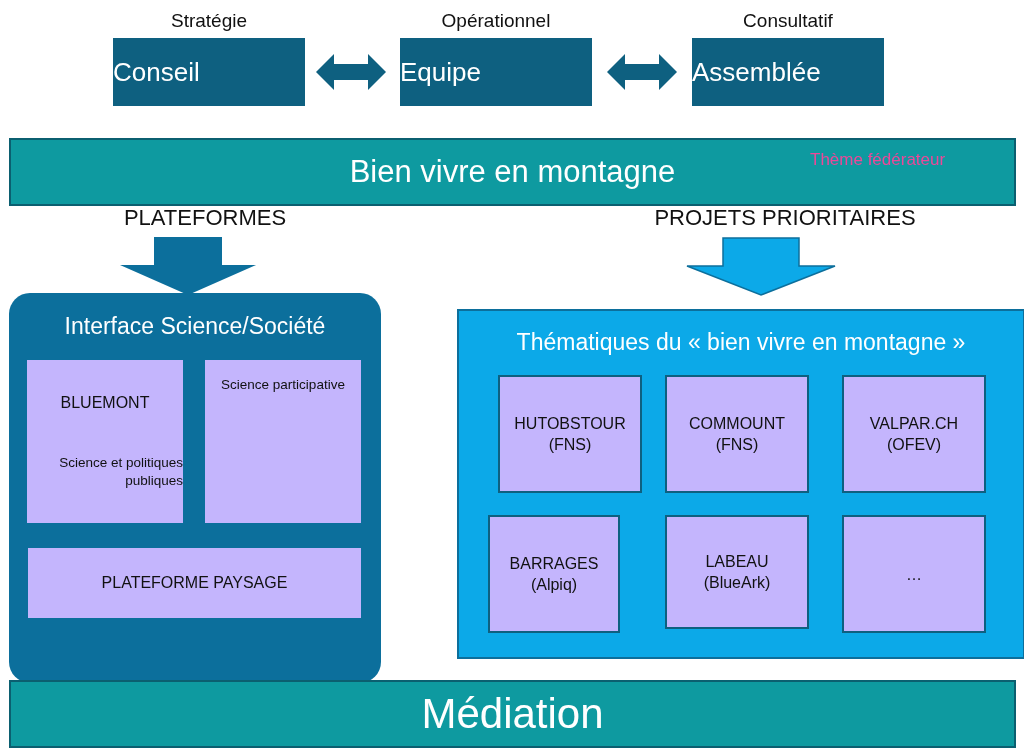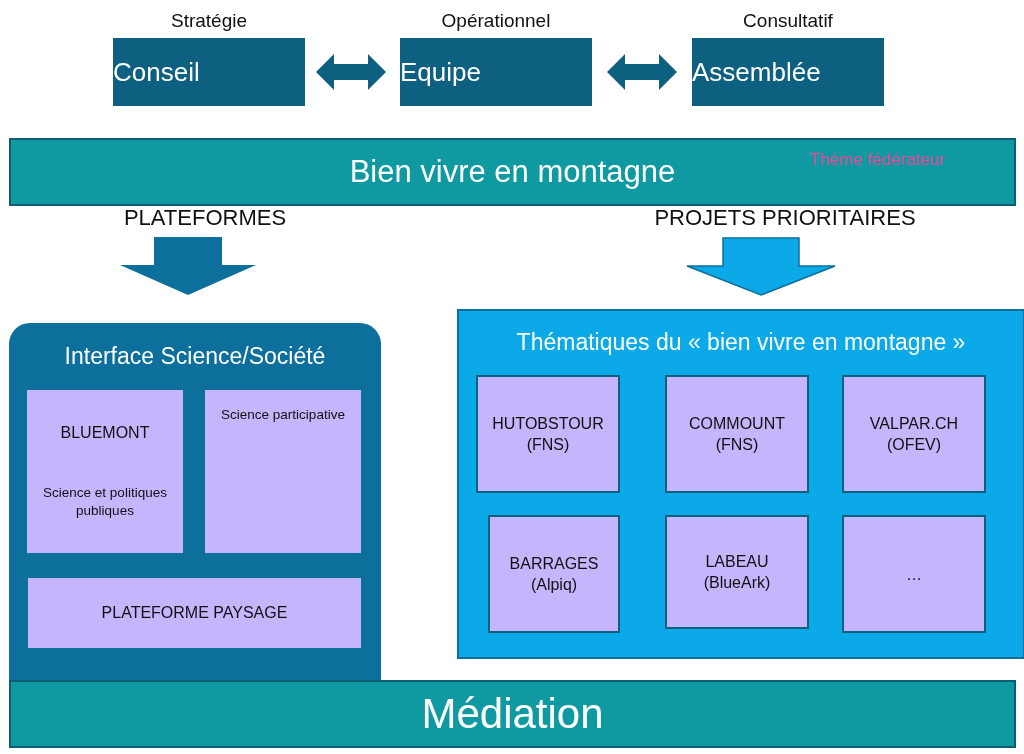--- a/index.html
+++ b/index.html
@@ -50,38 +50,38 @@
 <div class="abs label" style="left:80px;top:205px;width:250px;font-size:22px;">PLATEFORMES</div>
 <div class="abs label" style="left:615px;top:205px;width:340px;font-size:22px;">PROJETS PRIORITAIRES</div>
 
 <svg class="abs" style="left:118px;top:237px;" width="140" height="60">
   <polygon points="36,0 104,0 104,28 138,28 70,58 2,28 36,28" fill="#0c6f9c"></polygon>
 </svg>
 <svg class="abs" style="left:685px;top:237px;" width="152" height="60">
   <polygon points="38,1 114,1 114,29 150,29 76,58 2,29 38,29" fill="#0ca9e8" stroke="#0c6f9c" stroke-width="1.5"></polygon>
 </svg>
 
-<div class="abs panel-left" style="left:9px;top:323px;width:372px;height:390px;border-radius:21px;">
+<div class="abs panel-left" style="left:9px;top:293px;width:372px;height:390px;border-radius:21px;">
   <div class="abs sec-title" style="top:20px;">Interface Science/Société</div>
   <div class="abs card card-l" style="left:18px;top:67px;width:156px;height:163px;">
     <div class="t">BLUEMONT</div>
-    <div class="s" style="margin-top:42px;padding:0 8px;">Science et politiques publiques</div>
+    <div class="s" style="margin-top:42px;padding:0 0;text-align:right;">Science et politiques publiques</div>
   </div>
   <div class="abs card card-l" style="left:196px;top:67px;width:156px;height:163px;">
     <div class="s" style="margin-top:16px;">Science participative</div>
   </div>
   <div class="abs card" style="left:19px;top:255px;width:333px;height:70px;display:flex;align-items:center;justify-content:center;font-size:16px;">
     <span>PLATEFORME PAYSAGE</span>
   </div>
 </div>
 
 <div class="abs panel-right" style="left:449px;top:309px;width:568px;height:350px;">
   <div class="abs sec-title" style="top:18px;">Thématiques du « bien vivre en montagne »</div>
   <div id="proj-grid">
-      <div class="abs card card-r" style="left: 17px; top: 64px; width: 144px; height: 118px;">
+      <div class="abs card card-r" style="left: 39px; top: 64px; width: 144px; height: 118px;">
         <div>HUTOBSTOUR</div>
         <div>(FNS)</div>
       </div>
       <div class="abs card card-r" style="left: 206px; top: 64px; width: 144px; height: 118px;">
         <div>COMMOUNT</div>
         <div>(FNS)</div>
       </div>
       <div class="abs card card-r" style="left: 383px; top: 64px; width: 144px; height: 118px;">
         <div>VALPAR.CH</div>
         <div>(OFEV)</div>

